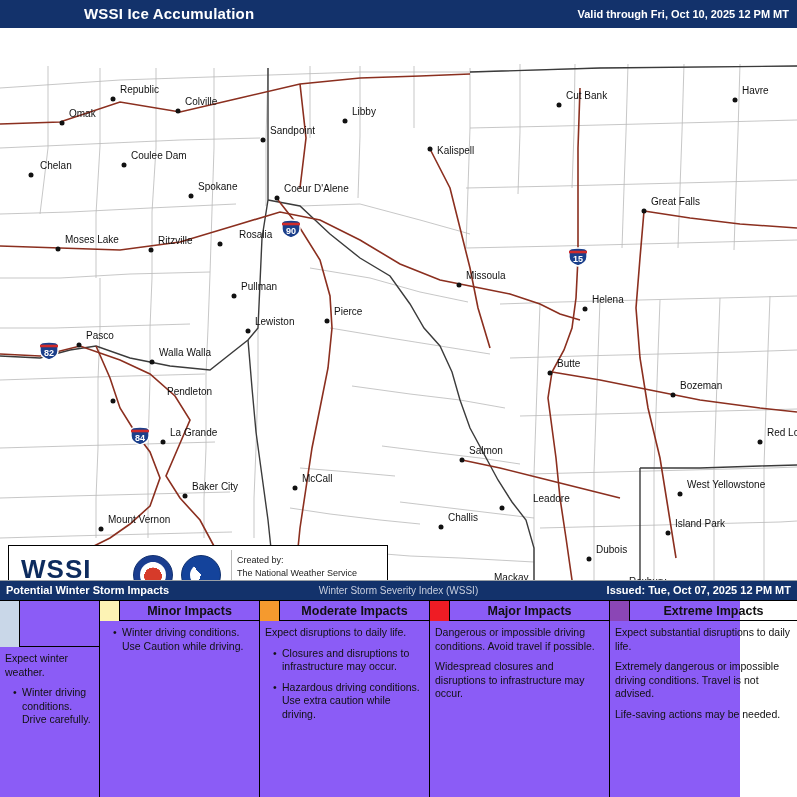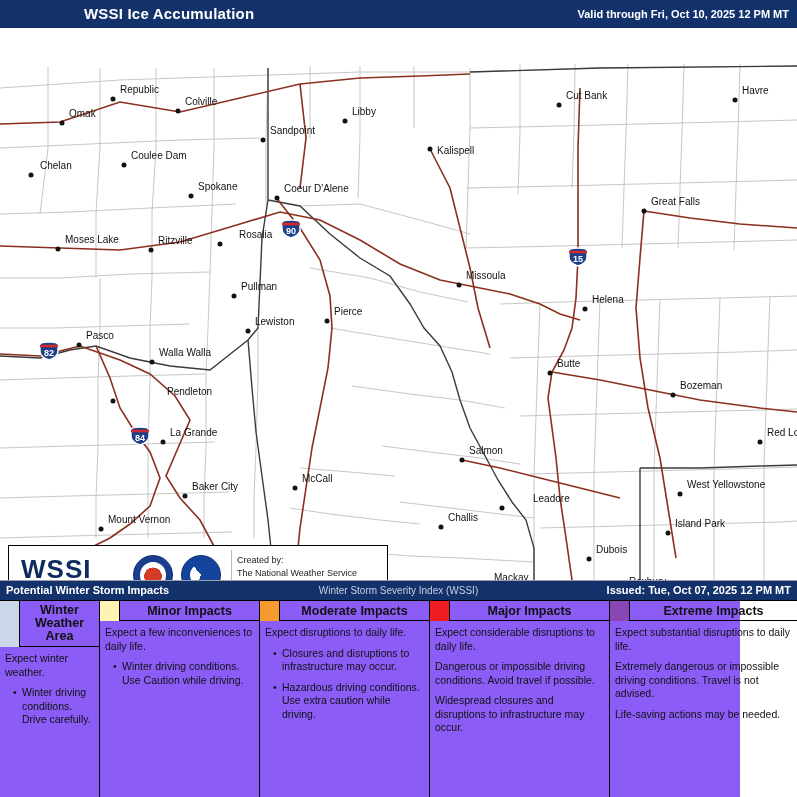--- a/index.html
+++ b/index.html
@@ -497,36 +497,34 @@
   <div class="impacts-header">
     <div class="left">Potential Winter Storm Impacts</div>
     <div class="center">Winter Storm Severity Index (WSSI)</div>
     <div class="right">Issued: Tue, Oct 07, 2025 12 PM MT</div>
   </div>
 
   <div class="legend" id="legend-root">
       <div class="legend-col col0">
         <div class="swatch-head">
           <div class="swatch-chip" style="background:#c9d7e8"></div>
-          <div class="head-label">Winter Weather Area</div>
         </div>
         <div class="legend-body">
           <p>Expect winter weather.</p>
           <ul>
             <li>Winter driving conditions. Drive carefully.</li>
           </ul>
         </div>
       </div>
       <div class="legend-col col1">
         <div class="swatch-head">
           <div class="swatch-chip" style="background:#fdf3b4"></div>
           <div class="head-label">Minor Impacts</div>
         </div>
         <div class="legend-body">
-          <p>Expect a few inconveniences to daily life.</p>
           <ul>
             <li>Winter driving conditions. Use Caution while driving.</li>
           </ul>
         </div>
       </div>
       <div class="legend-col col2">
         <div class="swatch-head">
           <div class="swatch-chip" style="background:#f59a2e"></div>
           <div class="head-label">Moderate Impacts</div>
         </div>
@@ -537,21 +535,20 @@
             <li>Hazardous driving conditions. Use extra caution while driving.</li>
           </ul>
         </div>
       </div>
       <div class="legend-col col3">
         <div class="swatch-head">
           <div class="swatch-chip" style="background:#ef1c24"></div>
           <div class="head-label">Major Impacts</div>
         </div>
         <div class="legend-body">
-          <p>Expect considerable disruptions to daily life.</p>
           <p>Dangerous or impossible driving conditions. Avoid travel if possible.</p>
           <p>Widespread closures and disruptions to infrastructure may occur.</p>
         </div>
       </div>
       <div class="legend-col col4">
         <div class="swatch-head">
           <div class="swatch-chip" style="background:#8b46b5"></div>
           <div class="head-label">Extreme Impacts</div>
         </div>
         <div class="legend-body">

